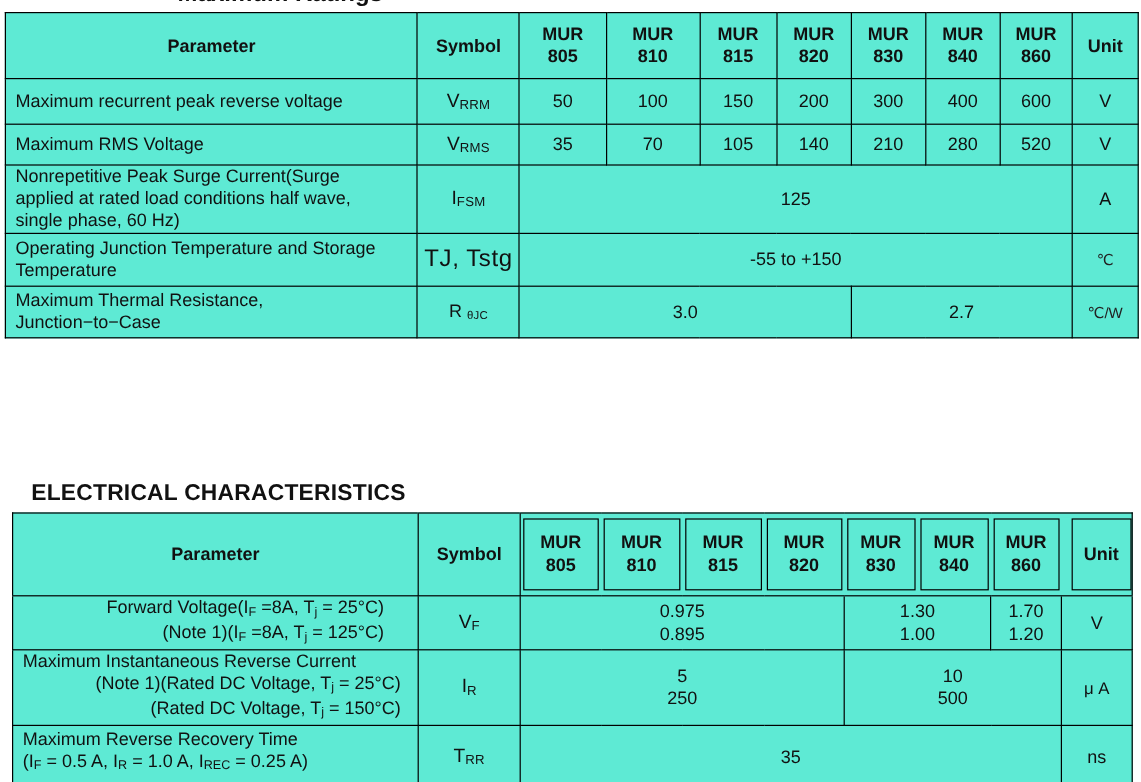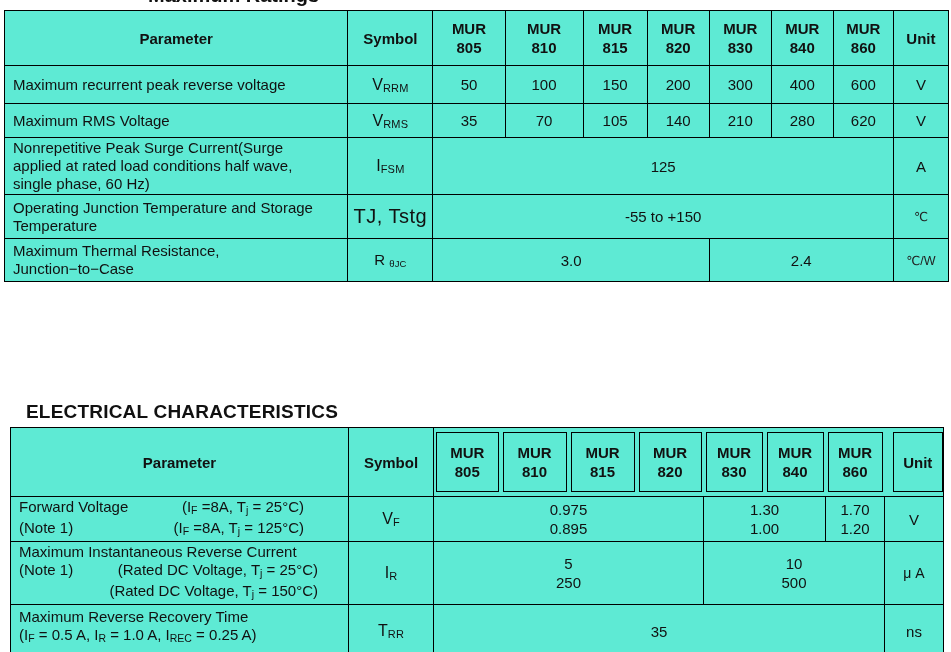--- a/index.html
+++ b/index.html
@@ -15,40 +15,40 @@
   #t2{position:absolute;left:10px;top:427px;width:933px;border:1px solid #000;}
 
   #t1 th,#t1 td{border:1px solid #000;}
   #t2 td{border:1px solid #000;}
   #t2 th{border:none;border-bottom:1px solid #000;vertical-align:top;padding:0;}
   #t2 th.ph{border-right:1px solid #000;vertical-align:middle;}
 
   th{font-weight:bold;font-size:15px;text-align:center;padding:0;}
   td{font-size:15px;padding:0;vertical-align:middle;}
 
-  .pcell{text-align:left;padding:1px 16px 1px 8px;line-height:18px;font-size:15px;margin-left:10px;}
+  .pcell{text-align:left;padding:1px 0 1px 8px;line-height:18px;font-size:15px;margin-left:10px;}
   .val{text-align:center;}
   .sym{text-align:center;font-size:16px;}
   .sym sub{font-size:11px;vertical-align:-2px;letter-spacing:0.2px;}
   .sym .plain{font-size:20px;letter-spacing:0.5px;}
   .sym .rsp{font-size:15px;margin-top:16px;}
   .sym .rsp sub{font-size:9.5px;}
   .pcell sub, .cond sub{font-size:10.5px;vertical-align:-2px;}
   .unit{text-align:center;font-size:15px;}
   .unit.small{font-size:12.5px;color:#222;}
   .unit.micro{font-size:14px;}
   .two-line{line-height:19px;text-align:center;}
 
   .mhead{line-height:19px;}
   .mbox{height:58px;margin:4px 2px 0;border:1px solid #000;display:flex;flex-direction:column;
         align-items:center;justify-content:center;font-weight:bold;font-size:15px;line-height:19px;}
   .ubox{height:58px;margin:4px 0 0 8px;border:1px solid #000;display:flex;
         align-items:center;justify-content:center;font-weight:bold;font-size:15px;}
 
-  .split{display:flex;justify-content:space-between;}
+  .split{display:flex;justify-content:flex-end;}
   .pr28{padding-right:28px;}
   .pr14{padding-right:14px;}
   .ralign{text-align:right;}
 
   #ec-title{position:absolute;left:26px;top:401px;font-size:19px;font-weight:bold;letter-spacing:0.2px;}
 </style>
 </head>
 <body>
 
 <div id="clip-head">
@@ -95,40 +95,40 @@
   </tr>
   <tr style="height:34px">
     <td class="pcell">Maximum RMS Voltage</td>
     <td class="sym"><span>V</span><sub>RMS</sub></td>
     <td class="val">35</td>
     <td class="val">70</td>
     <td class="val">105</td>
     <td class="val">140</td>
     <td class="val">210</td>
     <td class="val">280</td>
-    <td class="val">620</td>
+    <td class="val">520</td>
     <td class="unit">V</td>
   </tr>
   <tr style="height:54px">
     <td class="pcell">Nonrepetitive Peak Surge Current(Surge<br>applied at rated load conditions half wave,<br>single phase, 60 Hz)</td>
     <td class="sym"><span>I</span><sub>FSM</sub></td>
     <td class="val" colspan="7">125</td>
     <td class="unit">A</td>
   </tr>
   <tr style="height:44px">
     <td class="pcell">Operating Junction Temperature and Storage<br>Temperature</td>
     <td class="sym"><span class="plain">TJ, Tstg</span></td>
     <td class="val" colspan="7">-55 to +150</td>
     <td class="unit small">℃</td>
   </tr>
   <tr style="height:43px">
     <td class="pcell">Maximum Thermal Resistance,<br>Junction−to−Case</td>
     <td class="sym"><span class="rsp"><span>R</span> <sub>θJC</sub></span></td>
     <td class="val" colspan="4">3.0</td>
-    <td class="val" colspan="3">2.4</td>
+    <td class="val" colspan="3">2.7</td>
     <td class="unit small">℃/W</td>
   </tr>
 </tbody>
   </table>
 
 <div id="ec-title">ELECTRICAL CHARACTERISTICS</div>
 
 <table id="t2">
   <colgroup>
     <col style="width:338px">

